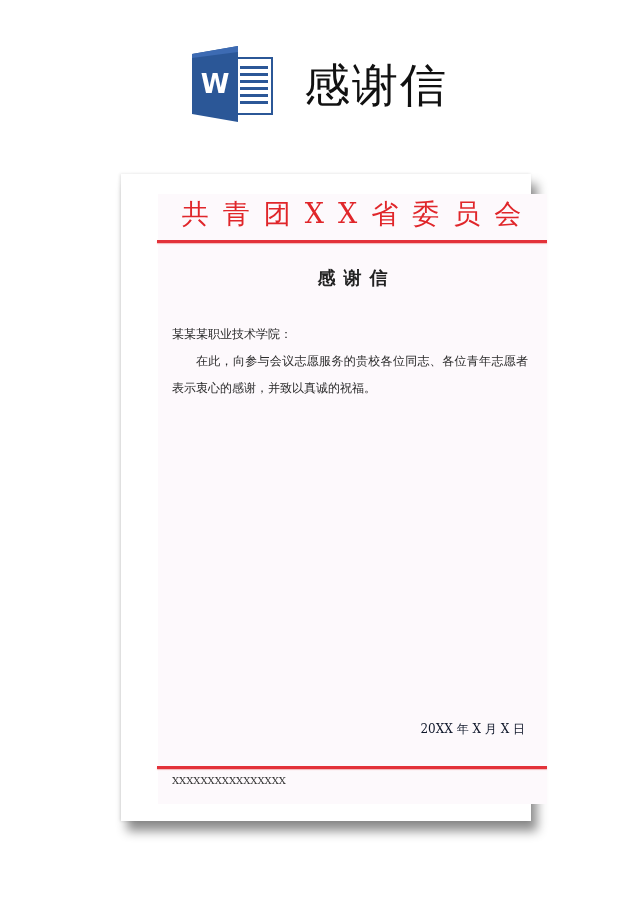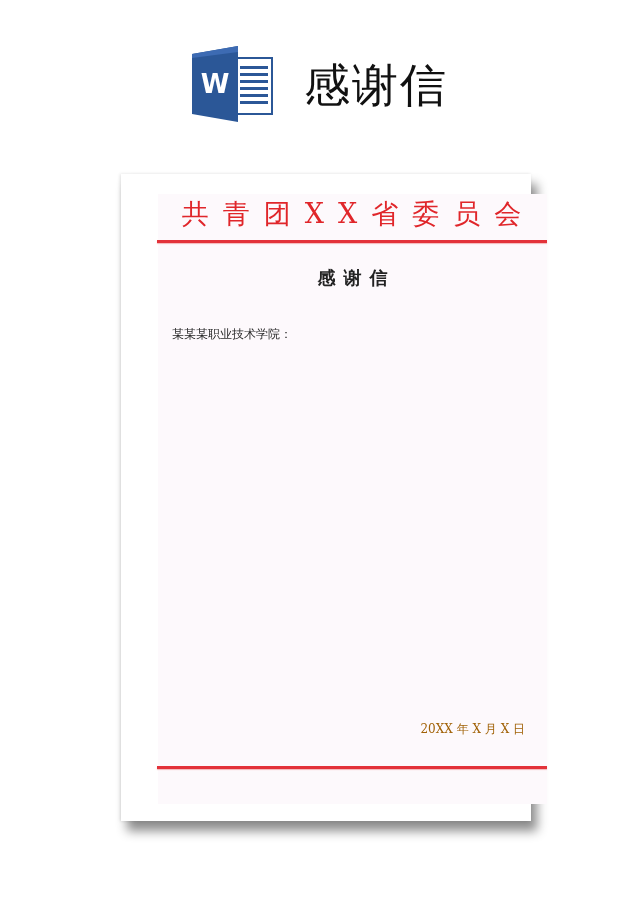--- a/index.html
+++ b/index.html
@@ -35,21 +35,21 @@
     position:absolute; left:0; top:72px; width:389px; text-align:center;
     font-family: "DejaVu Sans", "Liberation Sans", sans-serif; font-weight:bold;
     font-size:18px; letter-spacing:8px; color:#222; padding-left:8px; box-sizing:border-box;
   }
   .body-text {
     position:absolute; left:14px; top:127px; width:356px; font-size:12px; line-height:27px; color:#2a2a2a;
   }
   .body-text p { margin:0; text-indent:2em; text-align:justify; }
   .body-text p.salutation { text-indent:0; }
   .date {
-    position:absolute; right:22px; top:527px; font-size:12px; color:#a16207;
+    position:absolute; right:22px; top:527px; font-size:12px; color:#0f172a;
   }
   .redline-bot {
     position:absolute; left:-1px; top:572px; width:390px; height:3px; background:#e3323a;
     box-shadow: 0 1px 1px rgba(230,60,60,0.35);
   }
   .footer {
     position:absolute; left:14px; top:580px; width:370px; font-size:10px; line-height:14px; color:#333;
   }
   .footer .row { white-space:nowrap; }
   .footer .gap1 { display:inline-block; width:26px; }
@@ -78,22 +78,26 @@
 
 <div class="page">
   <div class="inner">
     <div class="org">共青团XX省委员会</div>
     <div class="redline-top"></div>
 
     <div class="doc-title">感谢信</div>
 
     <div class="body-text">
       <p class="salutation">某某某职业技术学院：</p>
+      <p>在此，向参与会议志愿服务的贵校各位同志、各位青年志愿者表示衷心的感谢，并致以真诚的祝福。</p>
     </div>
 
     <div class="date">20XX 年 X 月 X 日</div>
 
     <div class="redline-bot"></div>
 
     <div class="footer">
+      <div class="row">
+        <span>XXXXXXXXXXXXXXXX</span>
+      </div>
     </div>
   </div>
 </div>
 
 </body></html>

